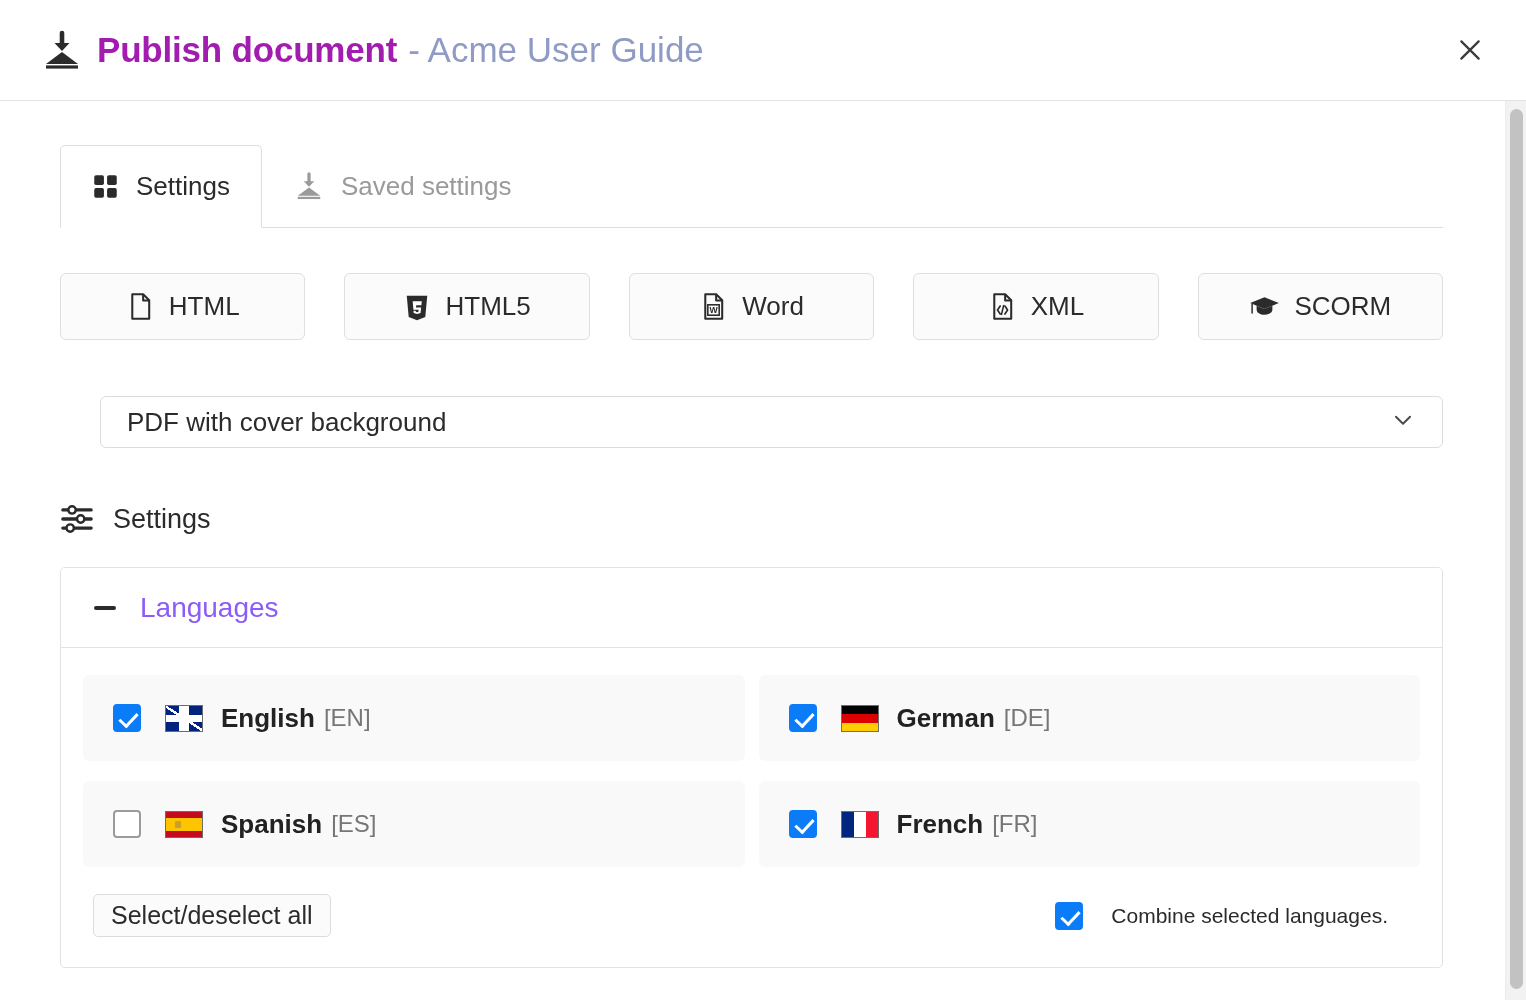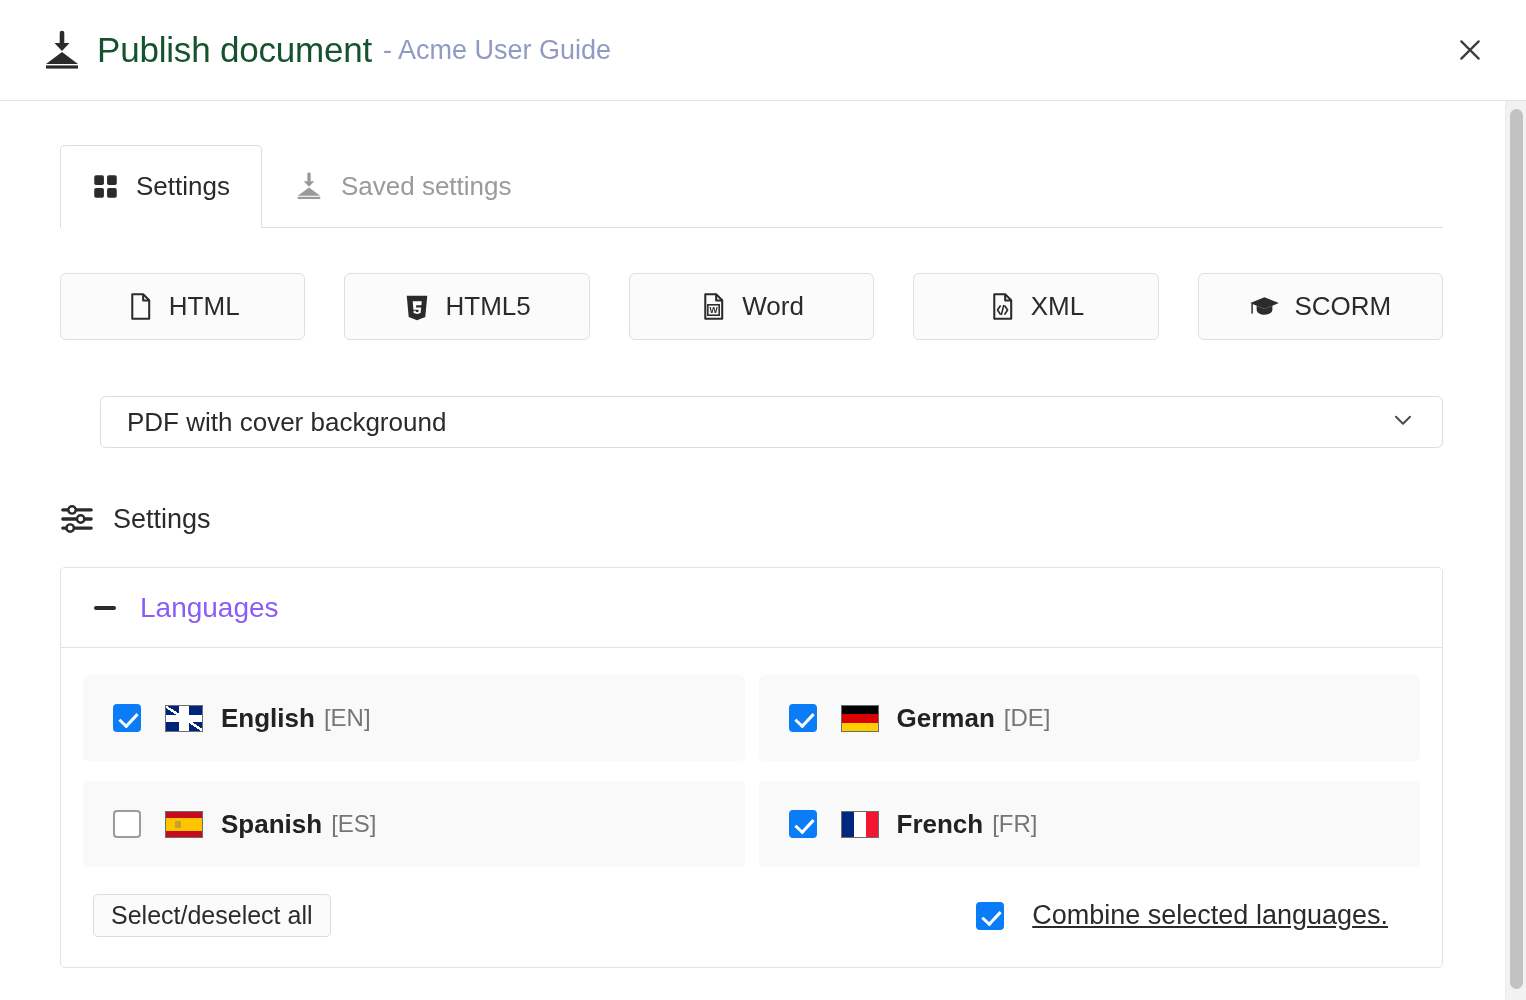--- a/index.html
+++ b/index.html
@@ -37,27 +37,27 @@
     min-width: 0;
   }
   .publish-icon {
     width: 40px; height: 40px;
     margin-right: 15px;
     flex: 0 0 40px;
     display: block;
   }
   .dlg-title {
     font-size: 35px;
-    font-weight: 400;
-    color: #14532d;
+    font-weight: 700;
+    color: #a21caf;
     letter-spacing: -0.2px;
     white-space: nowrap;
   }
   .dlg-subtitle {
-    font-size: 27px;
+    font-size: 35px;
     color: #8f9bc4;
     margin-left: 11px;
     white-space: nowrap;
     font-weight: 400;
   }
   .close-btn {
     width: 44px; height: 44px;
     display: flex; align-items: center; justify-content: center;
     cursor: pointer;
     flex: 0 0 44px;
@@ -331,24 +331,23 @@
     font-family: "Liberation Sans", sans-serif;
   }
   .combine-wrap {
     margin-left: auto;
     display: flex;
     align-items: center;
     cursor: pointer;
     padding-right: 22px;
   }
   .combine-label {
-    font-size: 27px;
+    font-size: 21px;
     color: #2b2b2b;
     margin-left: 4px;
-    text-decoration: underline;
   }
 </style>
 </head>
 <body>
 
 <div class="dialog">
 
   <div class="dlg-header">
     <div class="header-left">
       <span class="publish-icon">

